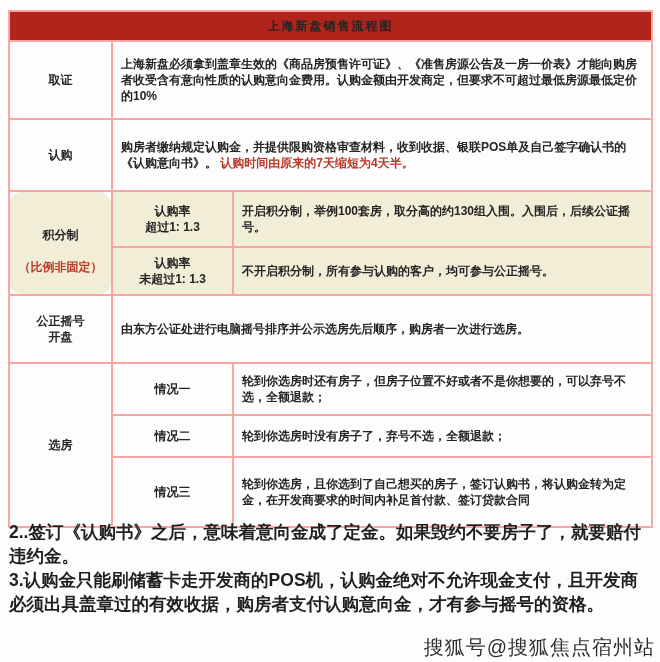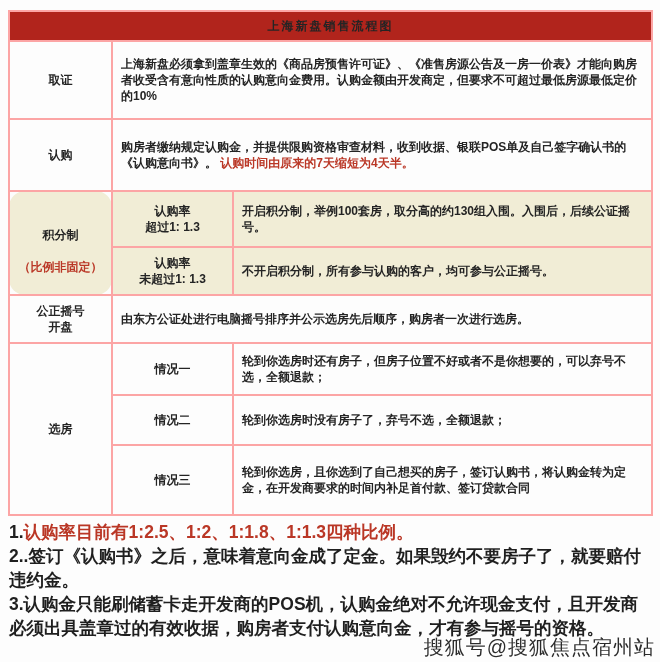--- a/index.html
+++ b/index.html
@@ -75,23 +75,23 @@
     color: #151515;
     letter-spacing: 1px;
     text-shadow: -1px -1px 0 #ffffff, 1px -1px 0 #ffffff,
                  -1px 1px 0 #ffffff, 1px 1px 0 #ffffff;
     opacity: 0.9;
   }
   .r-quzheng  { height: 78px; }
   .r-rengou   { height: 72px; }
   .r-jifen1   { height: 56px; }
   .r-jifen2   { height: 48px; }
-  .r-yaohao   { height: 48px; }
+  .r-yaohao   { height: 68px; }
   .r-case1    { height: 52px; }
-  .r-case2    { height: 50px; }
+  .r-case2    { height: 42px; }
   .r-case3    { height: 70px; }
 </style>
 </head>
 <body>
 
 <div class="canvas">
 
   <table class="flow">
     <colgroup>
       <col style="width:103px">
@@ -151,22 +151,19 @@
     </tr>
 
     <tr class="r-case3">
       <td class="cond">情况三</td>
       <td>轮到你选房，且你选到了自己想买的房子，签订认购书，将认购金转为定金，在开发商要求的时间内补足首付款、签订贷款合同</td>
     </tr>
   </tbody>
     </table>
 
   <div class="notes">
-    <div>
-      <span>1.</span><span class="red">认购率目前有1:2.5、1:2、1:1.8、1:1.3四种比例。</span>
-    </div>
     <div>2..签订《认购书》之后，意味着意向金成了定金。如果毁约不要房子了，就要赔付违约金。</div>
     <div>3.认购金只能刷储蓄卡走开发商的POS机，认购金绝对不允许现金支付，且开发商必须出具盖章过的有效收据，购房者支付认购意向金，才有参与摇号的资格。</div>
   </div>
 
   <div class="watermark">搜狐号@搜狐焦点宿州站</div>
 
 </div>
 
 </body></html>

